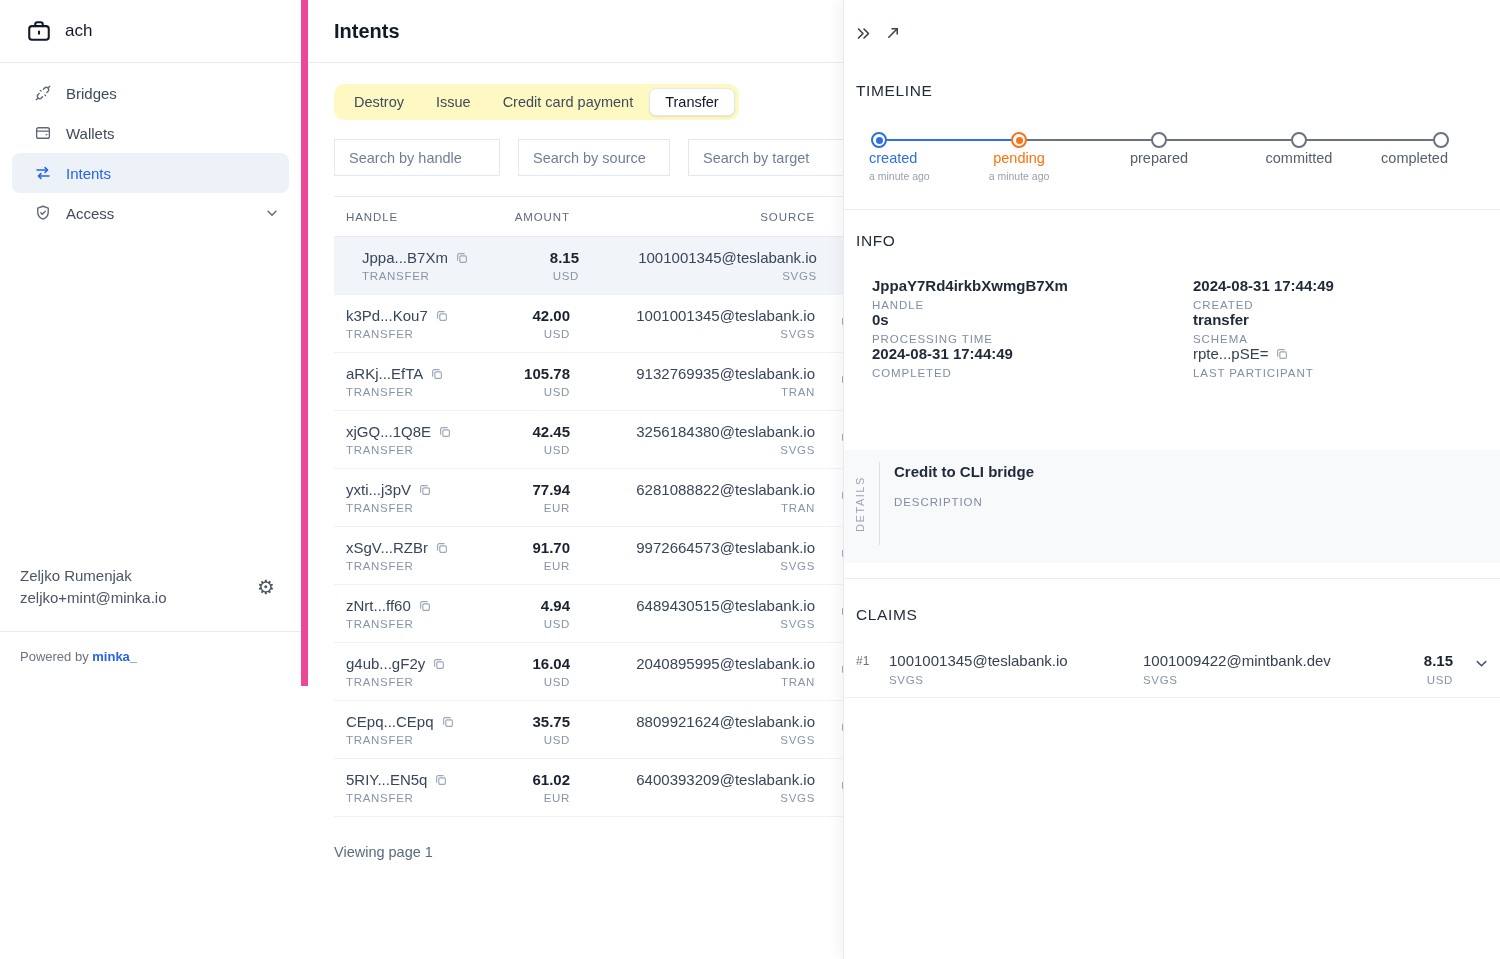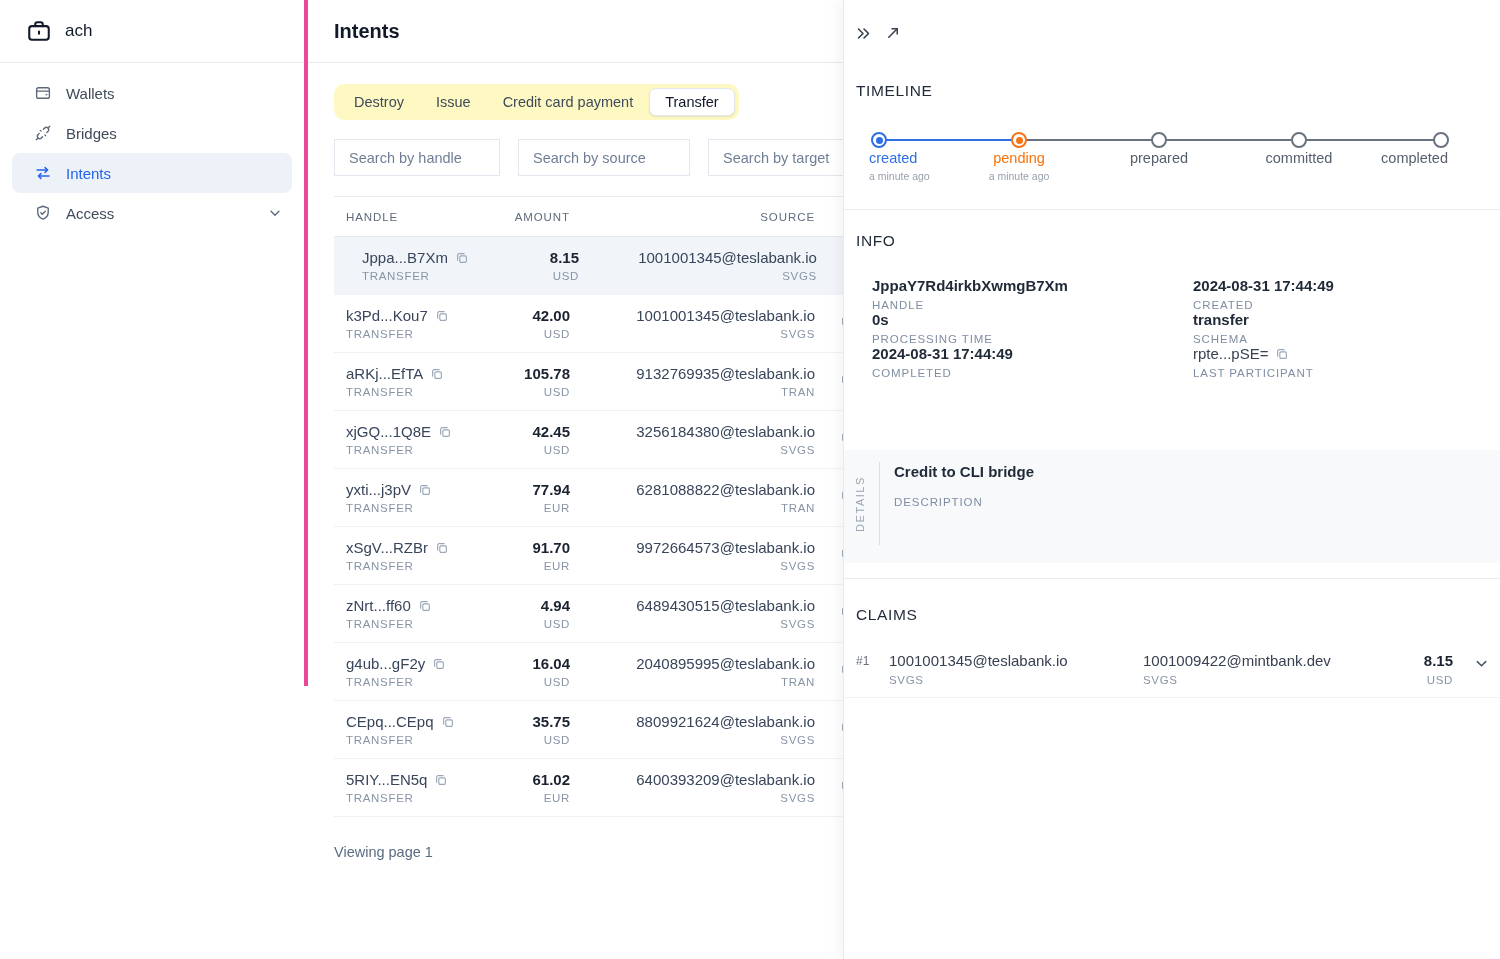--- a/index.html
+++ b/index.html
@@ -5,21 +5,21 @@
   * { box-sizing: border-box; margin: 0; padding: 0; }
   html,body { width:1500px; height:959px; overflow:hidden; }
   body {
     font-family: "Liberation Sans", "DejaVu Sans", sans-serif;
     background:#ffffff; color:#1f2937; position:relative;
   }
   svg { display:block; }
 
   
   .sidebar { position:absolute; left:0; top:0; width:308px; height:686px;
-    border-right:4px solid #ec4899; background:#fff; }
+    border-right:7px solid #ec4899; background:#fff; }
   .logo-row { height:63px; display:flex; align-items:center; gap:13px;
     padding-left:26px; border-bottom:1px solid #e7eaf0; cursor:pointer; }
   .logo-row .logo-label { font-size:17px; font-weight:500; color:#111827; }
   .nav { padding:10px 12px 0 12px; }
   .nav-item { height:40px; display:flex; align-items:center; gap:14px;
     padding:0 10px 0 22px; border-radius:8px; font-size:15px; color:#3f4a5a; cursor:pointer; }
   .nav-item .chev { margin-left:auto; }
   .nav-item.active { background:#edf2f9; color:#2563eb; }
   .sidebar-footer { position:absolute; left:0; right:0; bottom:0; }
   .user-row { display:flex; align-items:center; justify-content:space-between;
@@ -37,21 +37,21 @@
   .toolbar { margin:21px 0 0 26px; }
   .tab-group { display:inline-flex; background:#fef9c3; border-radius:10px; padding:4px; }
   .tab { border:1px solid transparent; background:transparent; font-family:inherit;
     font-size:14.5px; color:#3f4a5a; padding:5px 15px; border-radius:7px; cursor:pointer; }
   .tab.active { background:#fff; border-color:#e3e8ee; color:#0f172a;
     box-shadow:0 1px 2px rgba(16,24,40,.10); }
   .search-row { display:flex; gap:18px; margin:19px 0 0 26px; }
   .search-row input { height:37px; border:1px solid #e3e8ee; border-radius:0;
     padding:0 14px; font-family:inherit; font-size:14.5px; color:#374151; outline:none; }
   .search-row input::placeholder { color:#707e95; }
-  .in-handle { width:166px; } .in-source { width:172px; } .in-target { width:190px; }
+  .in-handle { width:166px; } .in-source { width:152px; } .in-target { width:190px; }
 
   
   .itable { margin:20px 0 0 26px; width:560px; border-top:1px solid #e7eaf0; }
   .thead { display:flex; height:40px; align-items:center; border-bottom:1px solid #e7eaf0;
     font-size:11.5px; letter-spacing:.08em; color:#5f6b7e; }
   .trow { display:flex; height:58px; align-items:center; border-bottom:1px solid #eef1f5; cursor:pointer; }
   .trow.selected { background:#f1f5f9;padding-left:16px; }
   .col-handle { width:170px; padding-left:12px; }
   .col-amount { width:80px; text-align:right; padding-right:14px; }
   .col-source { width:235px; text-align:right; padding-right:4px; }
@@ -119,41 +119,41 @@
         <path d="M8.5 7.5V6a2 2 0 0 1 2-2h3a2 2 0 0 1 2 2v1.5"></path>
           <path d="M12 12.5v2"></path>
       </svg>
     </span>
     <span class="logo-label">ach</span>
   </div>
 
   <nav class="nav">
     <div class="nav-item">
       <span>
+        <svg width="18" height="18" viewBox="0 0 24 24" fill="none" stroke="#5b6878" stroke-width="1.8" stroke-linecap="round" stroke-linejoin="round">
+          <path d="M19 5l2-2M3 21l2-2"></path>
+          <path d="M12.5 7l1.8-1.8a3.2 3.2 0 0 1 4.5 4.5L17 11.5"></path>
+          <path d="M7 12.5L5.2 14.3a3.2 3.2 0 0 0 4.5 4.5L11.5 17"></path>
+          <path d="M9.5 9.5l-1-1M15.5 15.5l-1-1"></path>
+        </svg>
+      </span>
+      <span>Bridges</span>
+    </div>
+    <div class="nav-item">
+      <span>
         <svg width="18" height="18" viewBox="0 0 24 24" fill="none" stroke="#52607466" stroke-width="0">
             <rect width="0" height="0"></rect>
           </svg>
         <svg width="18" height="18" viewBox="0 0 24 24" fill="none" stroke="#5b6878" stroke-width="1.8" stroke-linecap="round" stroke-linejoin="round" style="margin-top:-18px">
           <rect x="3.5" y="5" width="17" height="14" rx="2.5"></rect>
           <path d="M3.5 9.5h17"></path>
             <path d="M16.2 14.2h.9"></path>
         </svg>
       </span>
       <span>Wallets</span>
-    </div>
-    <div class="nav-item">
-      <span>
-        <svg width="18" height="18" viewBox="0 0 24 24" fill="none" stroke="#5b6878" stroke-width="1.8" stroke-linecap="round" stroke-linejoin="round">
-          <path d="M19 5l2-2M3 21l2-2"></path>
-          <path d="M12.5 7l1.8-1.8a3.2 3.2 0 0 1 4.5 4.5L17 11.5"></path>
-          <path d="M7 12.5L5.2 14.3a3.2 3.2 0 0 0 4.5 4.5L11.5 17"></path>
-          <path d="M9.5 9.5l-1-1M15.5 15.5l-1-1"></path>
-        </svg>
-      </span>
-      <span>Bridges</span>
     </div>
     <div class="nav-item active">
       <span>
         <svg width="18" height="18" viewBox="0 0 24 24" fill="none" stroke="#2563eb" stroke-width="2" stroke-linecap="round" stroke-linejoin="round">
           <path d="M4 8h14"></path>
             <path d="M14.8 4.8L18 8l-3.2 3.2"></path>
           <path d="M20 16H6"></path>
             <path d="M9.2 12.8L6 16l3.2 3.2"></path>
         </svg>
       </span>
@@ -168,20 +168,33 @@
       </span>
       <span>Access</span>
       <span class="chev">
         <svg width="14" height="14" viewBox="0 0 16 16" fill="none" stroke="#5b6878" stroke-width="1.6" stroke-linecap="round" stroke-linejoin="round">
             <path d="M3.5 6l4.5 4.5L12.5 6"></path>
           </svg>
       </span>
     </div>
   </nav>
 
+  <div class="sidebar-footer">
+    <div class="user-row">
+      <div class="user-texts">
+        <div>Zeljko Rumenjak</div>
+        <div>zeljko+mint@minka.io</div>
+      </div>
+      <span class="gear">⚙</span>
+    </div>
+    <div class="powered">
+      <span>Powered by</span>
+      <span class="brand">minka_</span>
+    </div>
+  </div>
 </aside>
 
 <main class="main">
   <div class="main-header">
     <h1 class="page-title">Intents</h1>
   </div>
 
   <div class="toolbar">
     <div class="tab-group">
       <button class="tab">Destroy</button>

